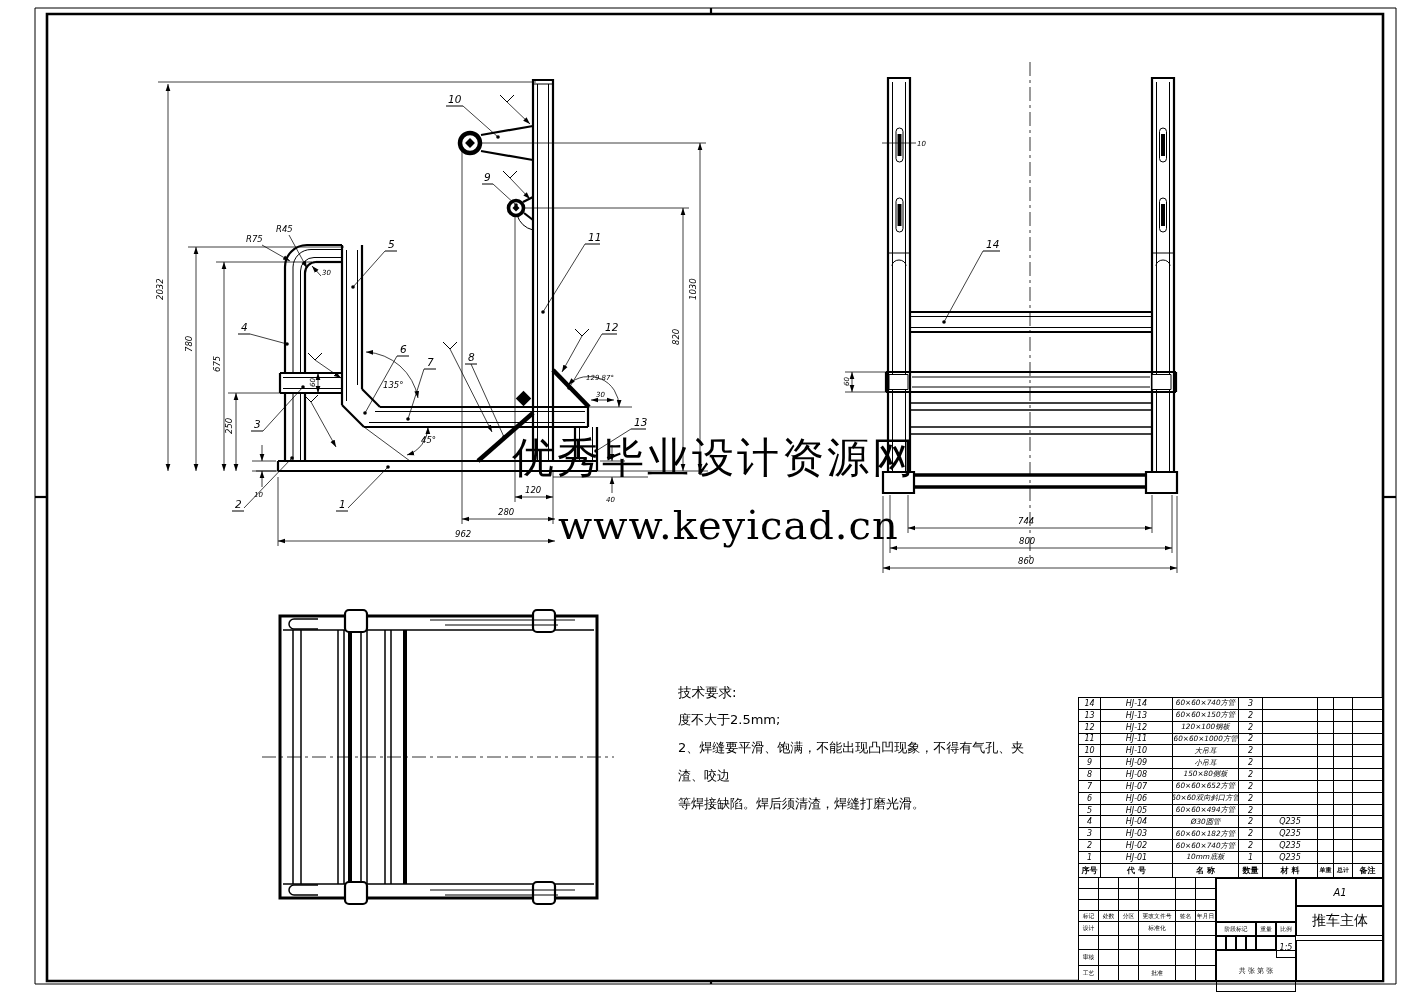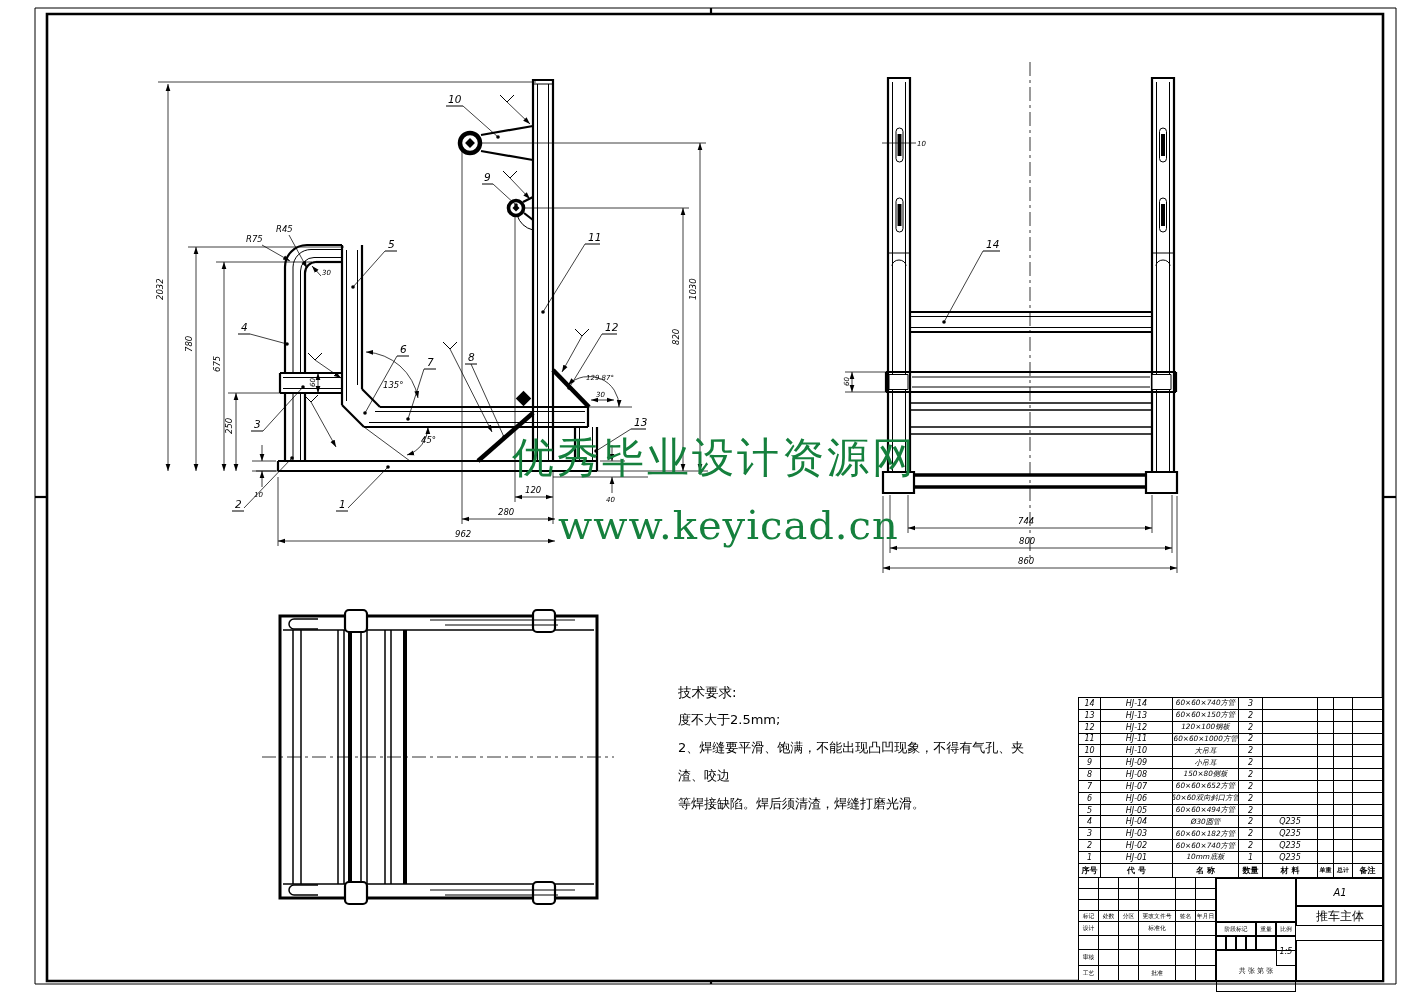--- a/index.html
+++ b/index.html
@@ -15,21 +15,21 @@
   .s4b{stroke:#000;stroke-width:4;fill:none}
   .s5{stroke:#000;stroke-width:3.5;fill:none}
   .ring{stroke:#000;stroke-width:4.5;fill:#fff}
   .ring2{stroke:#000;stroke-width:3.6;fill:#fff}
   .cl{stroke:#000;stroke-width:0.8;fill:none;stroke-dasharray:14 4 3 4}
   .dim{stroke:#000;stroke-width:0.75;fill:none}
   text.d{font:italic 8.5px "DejaVu Sans",sans-serif;fill:#000}
   text.d7{font:italic 7px "DejaVu Sans",sans-serif;fill:#000}
   text.b{font:italic 10.5px "DejaVu Sans",sans-serif;fill:#000}
   
-  .wm{position:absolute;color:#15803d;font-family:"DejaVu Serif","Liberation Serif",serif;
+  .wm{position:absolute;color:#000000;font-family:"DejaVu Serif","Liberation Serif",serif;
       white-space:nowrap;z-index:30;}
   .wm1{left:512px;top:430px;font-size:42px;letter-spacing:3px;}
   .wm2{left:558px;top:502px;font-size:40px;letter-spacing:1px;}
   
   .tech{position:absolute;left:678px;top:678px;width:370px;font-size:13px;
         line-height:28px;z-index:5;}
   .tech .t-title{font-size:13.5px;}
   
   .bom{position:absolute;left:1078px;top:697px;width:305px;border:1.6px solid #000;
        box-sizing:border-box;background:#fff;z-index:10;}
@@ -610,21 +610,21 @@
 
   <div class="tbc" style="left:137px;top:0;width:80px;height:44px"></div>
   <div class="tbc" style="left:137px;top:44px;width:40px;height:14px;font-size:5.8px">阶段标记</div>
   <div class="tbc" style="left:177px;top:44px;width:20px;height:14px;font-size:5.8px">重量</div>
   <div class="tbc" style="left:197px;top:44px;width:20px;height:14px;font-size:5.8px">比例</div>
   <div class="tbc" style="left:137px;top:58px;width:10px;height:14px"></div>
   <div class="tbc" style="left:147px;top:58px;width:10px;height:14px"></div>
   <div class="tbc" style="left:157px;top:58px;width:10px;height:14px"></div>
   <div class="tbc" style="left:167px;top:58px;width:10px;height:14px"></div>
   <div class="tbc" style="left:177px;top:58px;width:20px;height:14px"></div>
-  <div class="tbc" style="left:197px;top:58px;width:20px;height:30px;font-style:italic;font-size:8px">1:5</div>
+  <div class="tbc" style="left:197px;top:58px;width:20px;height:22px;font-style:italic;font-size:8px">1:5</div>
   <div class="tbc" style="left:137px;top:72px;width:80px;height:42px;font-size:7px">共  张    第  张</div>
 
   <div class="tbc" style="left:217px;top:0;width:88px;height:28px;font-style:italic;font-size:10px">A1</div>
-  <div class="tbc" style="left:217px;top:28px;width:88px;height:20px;font-size:12px">推车主体</div>
+  <div class="tbc" style="left:217px;top:28px;width:88px;height:30px;font-size:14px">推车主体</div>
   <div class="tbc" style="left:217px;top:62px;width:88px;height:42px"></div>
 </div>
 
 </div>
 
 </body></html>

